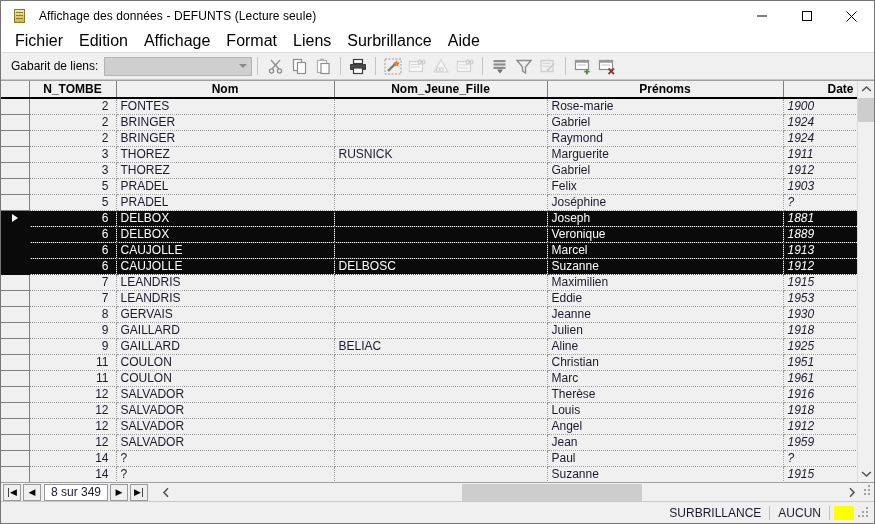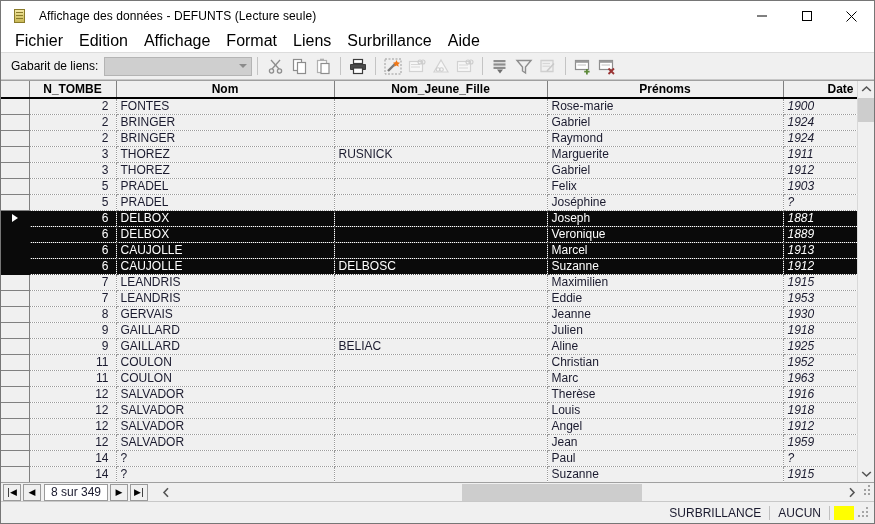--- a/index.html
+++ b/index.html
@@ -670,29 +670,29 @@
               <td>BELIAC</td>
               <td>Aline</td>
               <td class="cell-date">1925</td>
             </tr>
             <tr>
               <td class="cell-sel"></td>
               <td class="cell-num">11</td>
               <td>COULON</td>
               <td></td>
               <td>Christian</td>
-              <td class="cell-date">1952</td>
+              <td class="cell-date">1951</td>
             </tr>
             <tr>
               <td class="cell-sel"></td>
               <td class="cell-num">11</td>
               <td>COULON</td>
               <td></td>
               <td>Marc</td>
-              <td class="cell-date">1963</td>
+              <td class="cell-date">1961</td>
             </tr>
             <tr>
               <td class="cell-sel"></td>
               <td class="cell-num">12</td>
               <td>SALVADOR</td>
               <td></td>
               <td>Therèse</td>
               <td class="cell-date">1916</td>
             </tr>
             <tr>

